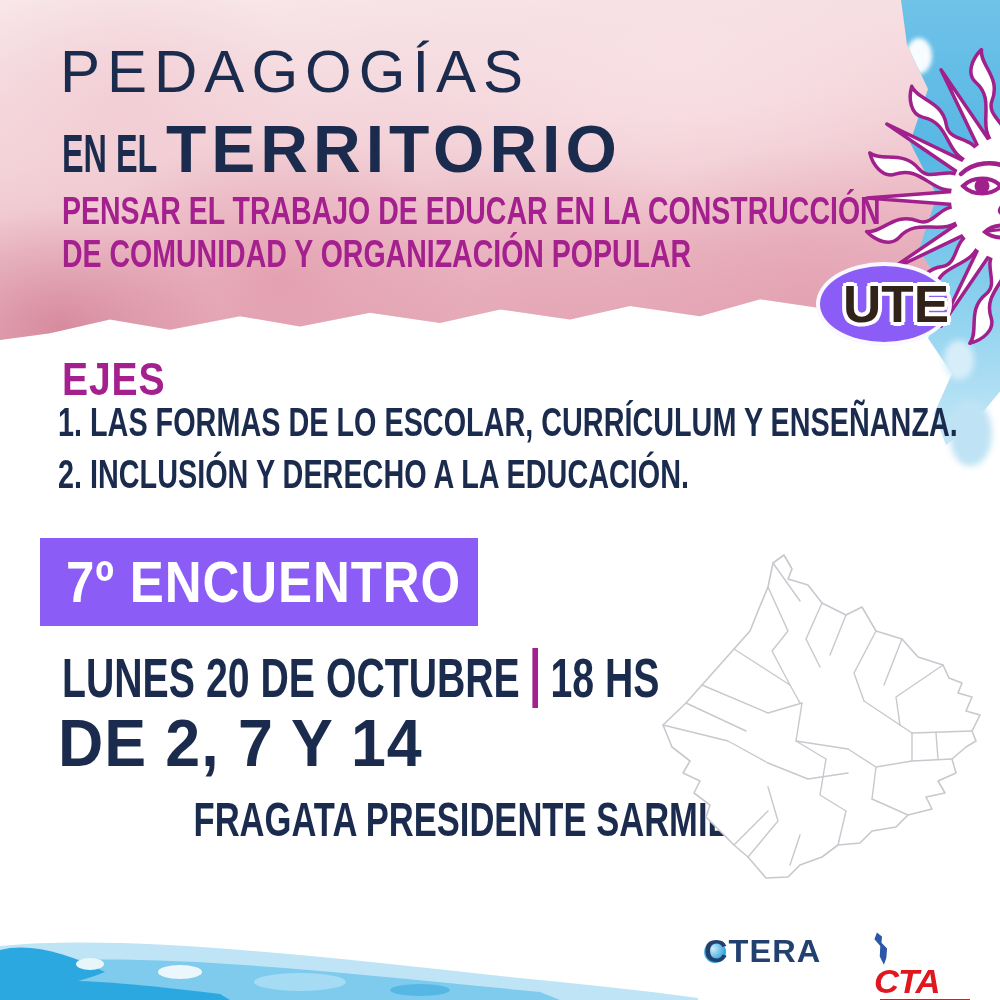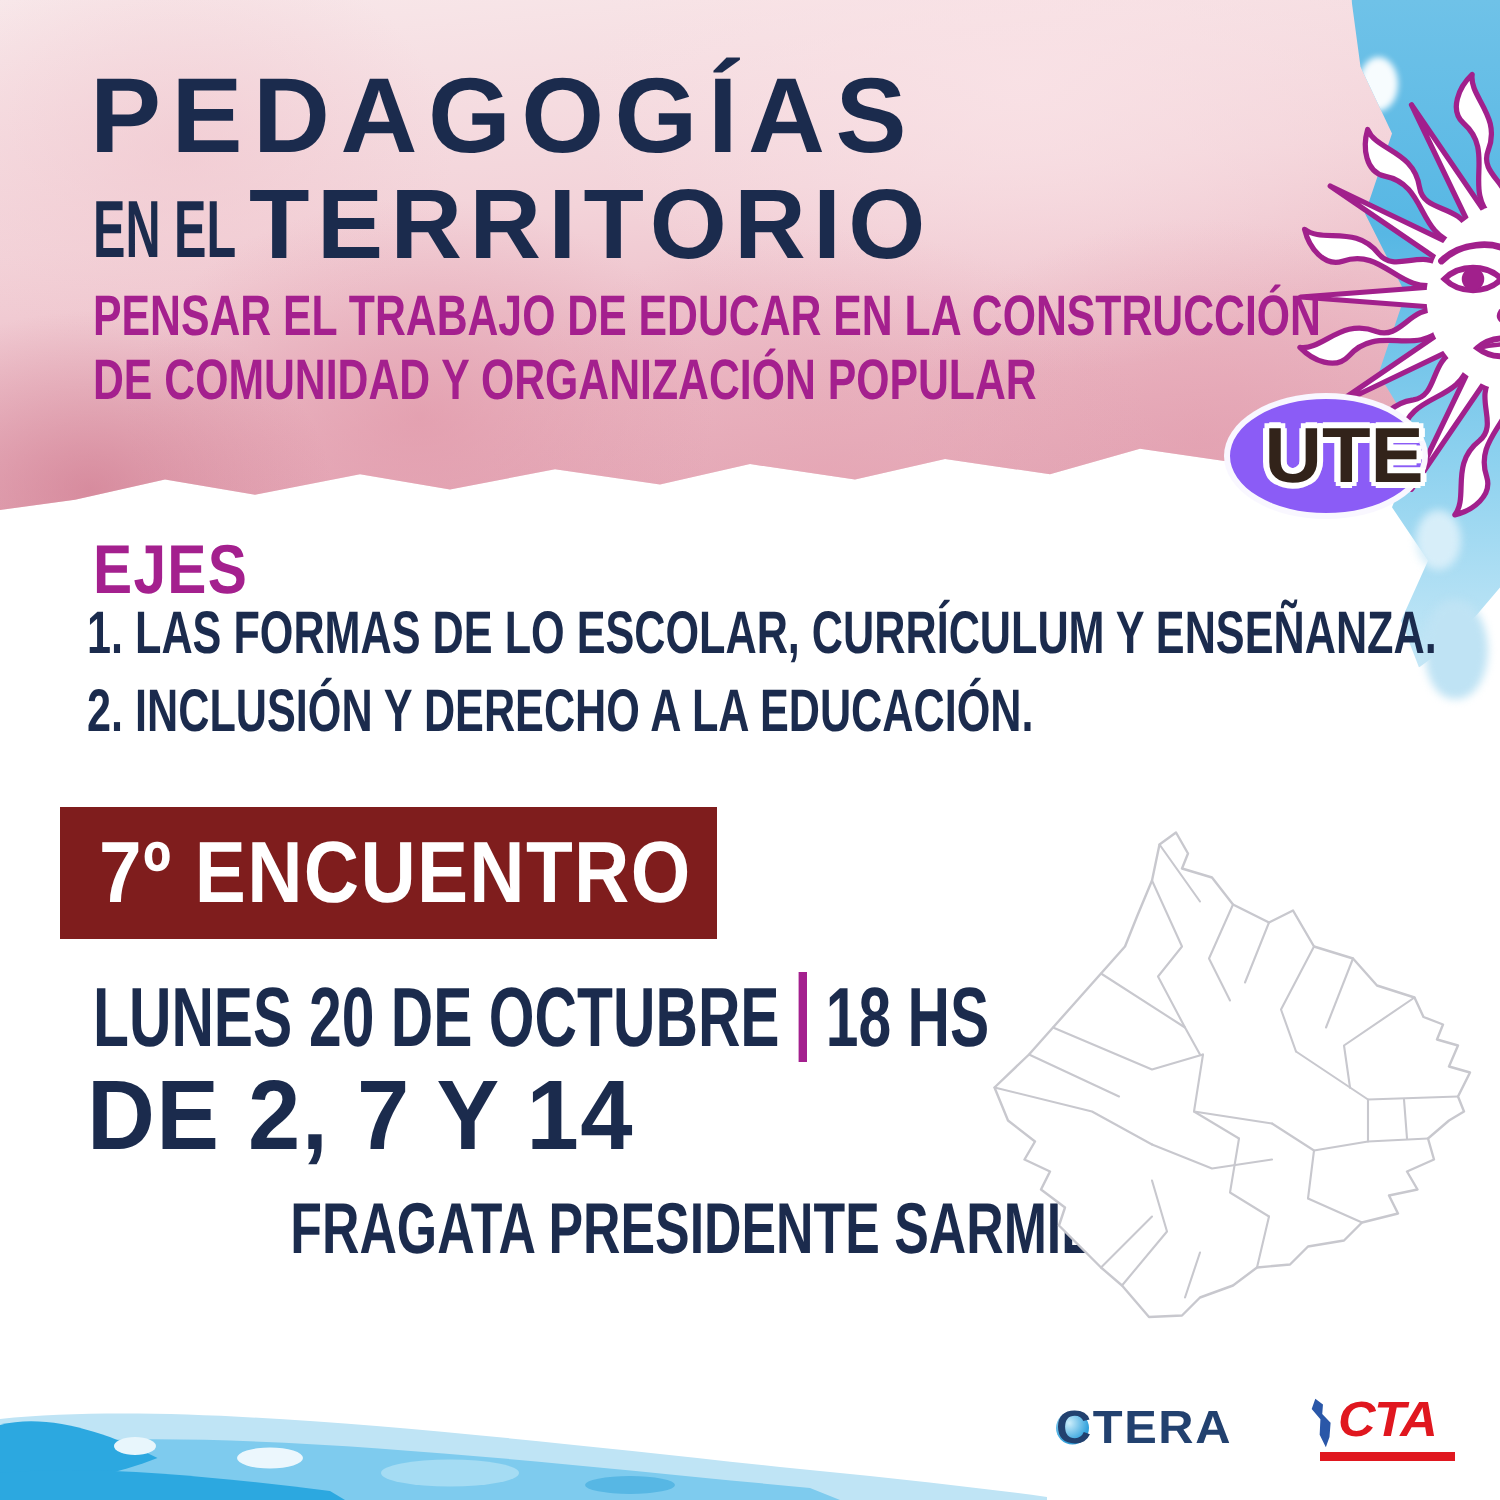--- a/index.html
+++ b/index.html
@@ -38,49 +38,49 @@
     display:flex;align-items:center;justify-content:flex-end;box-sizing:border-box;
   }
   .ute span{
     font-size:52px;font-weight:800;color:#32231a;letter-spacing:0px;transform:scaleX(1.02);
     text-shadow:-3px -3px 0 #fff,3px -3px 0 #fff,-3px 3px 0 #fff,3px 3px 0 #fff,-4px 0 0 #fff,4px 0 0 #fff,0 -4px 0 #fff,0 4px 0 #fff;
   }
   
   .abs{position:absolute;white-space:nowrap;line-height:1;}
   .navy{color:#1b2b4d;}
   .condense{transform-origin:left top;display:inline-block;}
-  .title1{left:60px;top:42px;font-size:71px;font-weight:700;letter-spacing:7px;}
+  .title1{left:60px;top:42px;font-size:60px;font-weight:400;letter-spacing:7px;}
   .title-pre{left:62px;top:126px;font-size:54px;font-weight:700;transform:scaleX(.6);letter-spacing:0px;}
   .title2{left:166px;top:116px;font-size:66px;font-weight:800;letter-spacing:5px;}
   .subtitle{left:62px;top:190px;color:#a4208e;font-size:38px;font-weight:800;line-height:1.12;transform:scaleX(.75);}
   .ejes-h{left:62px;top:356px;color:#a4208e;font-size:46px;font-weight:800;transform:scaleX(.85);letter-spacing:1px;}
   .eje1{left:58px;top:402px;font-size:40px;font-weight:800;transform:scaleX(.72);}
   .eje2{left:58px;top:454px;font-size:40px;font-weight:800;transform:scaleX(.72);}
   .badge{
-    left:40px;top:538px;width:438px;height:88px;background:#7f1d1d;
+    left:40px;top:538px;width:438px;height:88px;background:#8b5cf6;
     display:flex;align-items:center;padding-left:26px;box-sizing:border-box;
   }
   .badge span{color:#ffffff;font-size:58px;font-weight:800;letter-spacing:1px;transform:scaleX(.88);transform-origin:left center;display:inline-block;white-space:nowrap;}
   .dateline{left:62px;top:648px;display:flex;align-items:center;transform:scaleX(.7);transform-origin:left top;}
   .dateline .day{font-size:56px;font-weight:600;}
   .dateline .date{font-size:56px;font-weight:800;margin-left:16px;}
   .dateline .sep{width:8px;height:60px;background:#a4208e;margin:0 18px;}
   .dateline .time{font-size:56px;font-weight:800;}
   .venue{left:58px;top:710px;font-size:66px;font-weight:800;letter-spacing:1px;transform:scaleX(.95);transform-origin:left top;}
   .address{left:62px;top:796px;font-size:48px;font-weight:700;transform:scaleX(.72);}
   
   .map{position:absolute;left:650px;top:535px;width:350px;height:350px;}
   
   .bottom-band{position:absolute;left:0;bottom:0;width:700px;height:80px;}
   
   .ctera{position:absolute;left:704px;top:934px;height:34px;}
   .ctera .dot{position:absolute;left:0px;top:7px;width:22px;height:22px;border-radius:50%;background:radial-gradient(circle at 40% 35%,#cdeefb,#34a3dd 65%,#1d7fc0);}
   .ctera span{position:relative;font-size:31px;font-weight:800;color:#22416f;letter-spacing:1px;transform:scaleX(1.05);transform-origin:left center;display:inline-block;}
   .cta{position:absolute;left:872px;top:930px;width:100px;}
-  .cta-row{display:flex;align-items:flex-start;}
+  .cta-row{display:flex;align-items:flex-start;flex-direction:column;}
   .cta-row svg{margin-top:2px;}
   .cta-word{font-size:33px;font-weight:900;font-style:italic;color:#e0171f;letter-spacing:-1px;line-height:.95;margin-left:2px;transform:scaleX(1.05);transform-origin:left center;display:inline-block;}
   .cta-bar{width:90px;height:6px;background:#e0171f;margin-top:2px;margin-left:8px;}
 </style>
 </head>
 <body>
 
 <div class="canvas">
 
   <div class="pink-band"></div>

